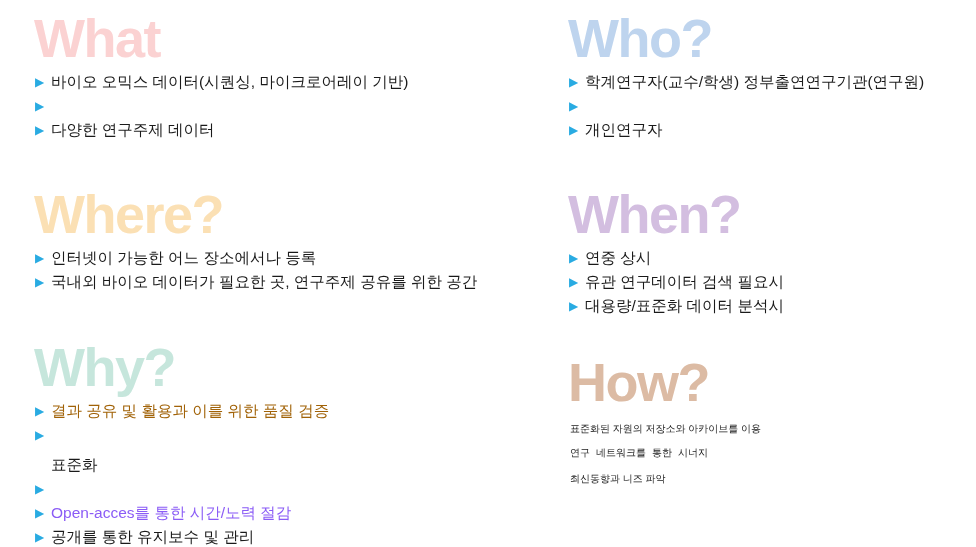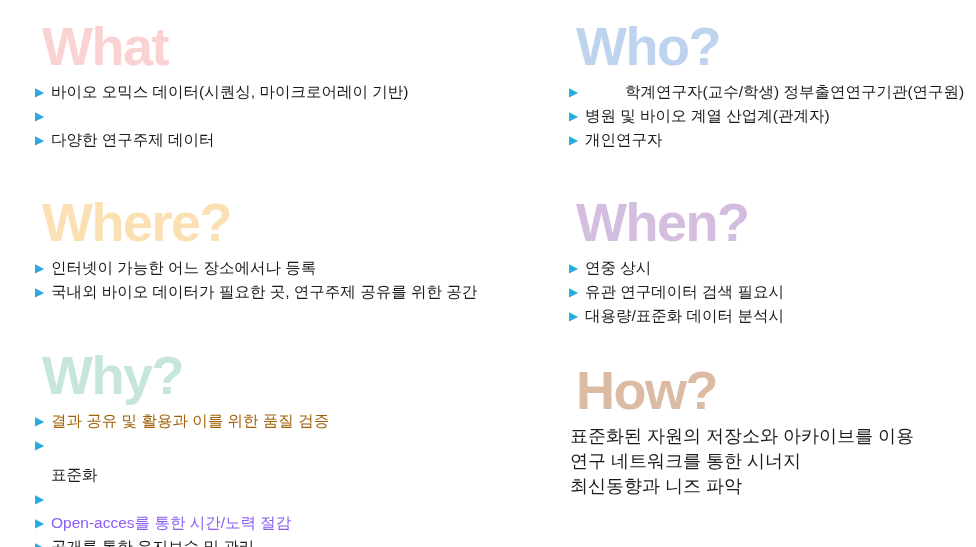--- a/index.html
+++ b/index.html
@@ -26,21 +26,21 @@
   .block {
     position: absolute;
   }
 
   .heading {
     font-family: "Liberation Sans", "DejaVu Sans", sans-serif;
     font-weight: 700;
     font-size: 54px;
     line-height: 0.92;
     letter-spacing: -1.5px;
-    margin: 8px;
+    margin: 0;
     padding: 0;
     white-space: nowrap;
     user-select: none;
   }
 
   .bullet-list {
     list-style: none;
     margin: 0;
     padding: 0;
   }
@@ -72,21 +72,21 @@
     line-height: 24px;
   }
 
   .plain-list {
     list-style: none;
     margin: 0;
     padding: 0;
   }
 
   .plain-item {
-    font-size: 18px;
+    font-size: 10px;
     line-height: 25px;
     color: #1a1a1a;
     white-space: nowrap;
   }
 
   
   #block-what     { left: 34px;  top: 14px;  }
   #block-who      { left: 568px; top: 14px;  }
   #block-where    { left: 34px;  top: 190px; }
   #block-when     { left: 568px; top: 190px; }
@@ -121,25 +121,24 @@
         <span class="bullet-text" style="color: rgb(26, 26, 26);">다양한 연구주제 데이터</span>
       </li>
     </ul>
   </section>
 
   <section class="block" id="block-who">
     <h2 class="heading" style="color: rgb(190, 212, 238);">Who?</h2>
     <ul class="bullet-list bullets">
       <li class="bullet-item">
         <span class="bullet-marker" style="color: rgb(41, 171, 226);">▶</span>
-        <span class="bullet-text" style="color: rgb(26, 26, 26); margin-left: 40px;">학계연구자(교수/학생) 정부출연연구기관(연구원)</span>
-      </li>
-      <li class="bullet-item">
-        <span class="bullet-marker" style="color: rgb(41, 171, 226);">▶</span>
-        <span class="bullet-text" style="color: rgb(26, 26, 26);">병원 및 바이오 계열 산업계(관계자)</span>
+        <span class="bullet-text" style="color: rgb(26, 26, 26);">학계연구자(교수/학생) 정부출연연구기관(연구원)</span>
+      </li>
+      <li class="bullet-item">
+        <span class="bullet-marker" style="color: rgb(41, 171, 226);">▶</span>
       </li>
       <li class="bullet-item">
         <span class="bullet-marker" style="color: rgb(41, 171, 226);">▶</span>
         <span class="bullet-text" style="color: rgb(26, 26, 26);">개인연구자</span>
       </li>
     </ul>
   </section>
 
   <section class="block" id="block-where">
     <h2 class="heading" style="color: rgb(251, 224, 180);">Where?</h2>
@@ -195,18 +194,18 @@
         <span class="bullet-marker" style="color: rgb(41, 171, 226);">▶</span>
         <span class="bullet-text" style="color: rgb(26, 26, 26);">공개를 통한 유지보수 및 관리</span>
       </li>
     </ul>
   </section>
 
   <section class="block" id="block-how">
     <h2 class="heading" style="color: rgb(220, 187, 164);">How?</h2>
     <ul class="plain-list lines">
       <li class="plain-item" style="color: rgb(26, 26, 26);">표준화된 자원의 저장소와 아카이브를 이용</li>
-      <li class="plain-item" style="color: rgb(26, 26, 26);">연구 네트워크를 통한 시너지</li>
+      <li class="plain-item" style="color: rgb(26, 26, 26); font-family: Liberation Mono, monospace;">연구 네트워크를 통한 시너지</li>
       <li class="plain-item" style="color: rgb(26, 26, 26);">최신동향과 니즈 파악</li>
     </ul>
   </section>
 
 </div>
 
 </body></html>

